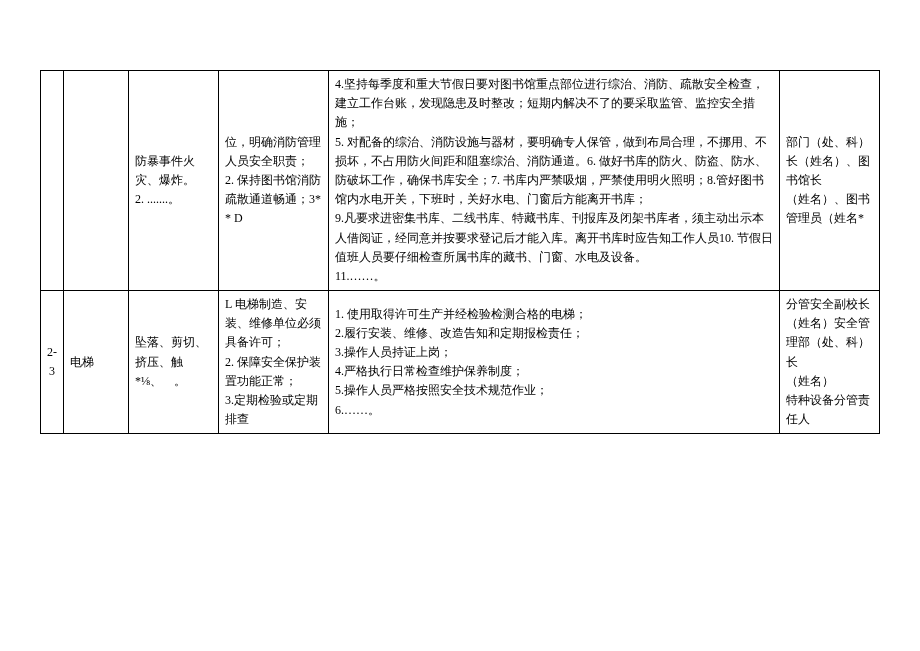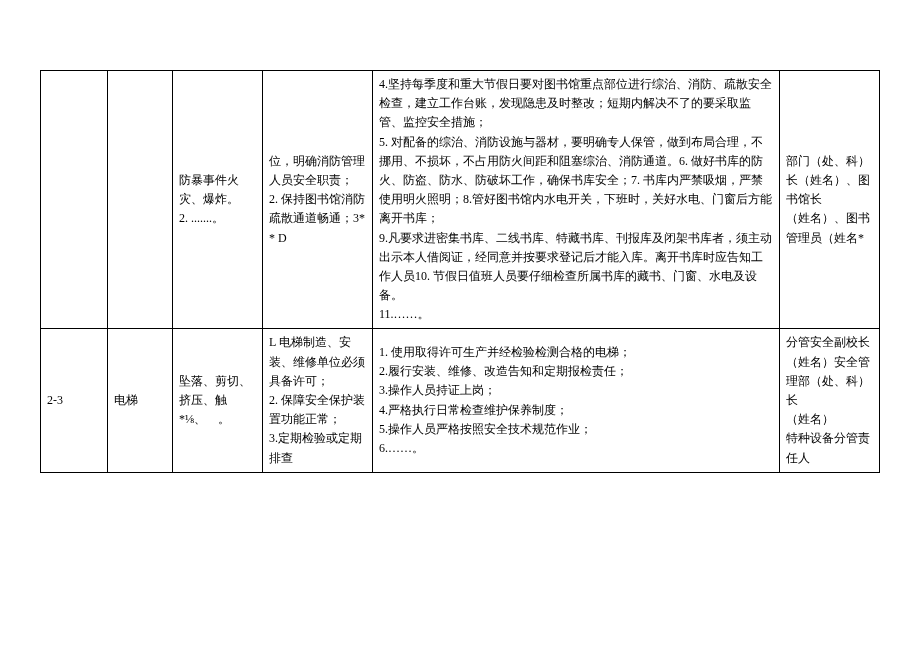--- a/index.html
+++ b/index.html
@@ -17,21 +17,21 @@
       width: 100%;
       table-layout: fixed;
     }
     td {
       border: 1px solid #000;
       padding: 4px 6px;
       vertical-align: middle;
       word-wrap: break-word;
       word-break: break-all;
     }
-    .col-id   { width: 67px; text-align: left; }
+    .col-id   { width: 23px; text-align: center; }
     .col-item { width: 65px; }
     .col-risk { width: 90px; }
     .col-mgmt { width: 110px; }
     .col-meas { width: auto; margin-top: 9px; }
     .col-resp { width: 100px; }
   </style>
 </head>
 <body>
 
 <table>

